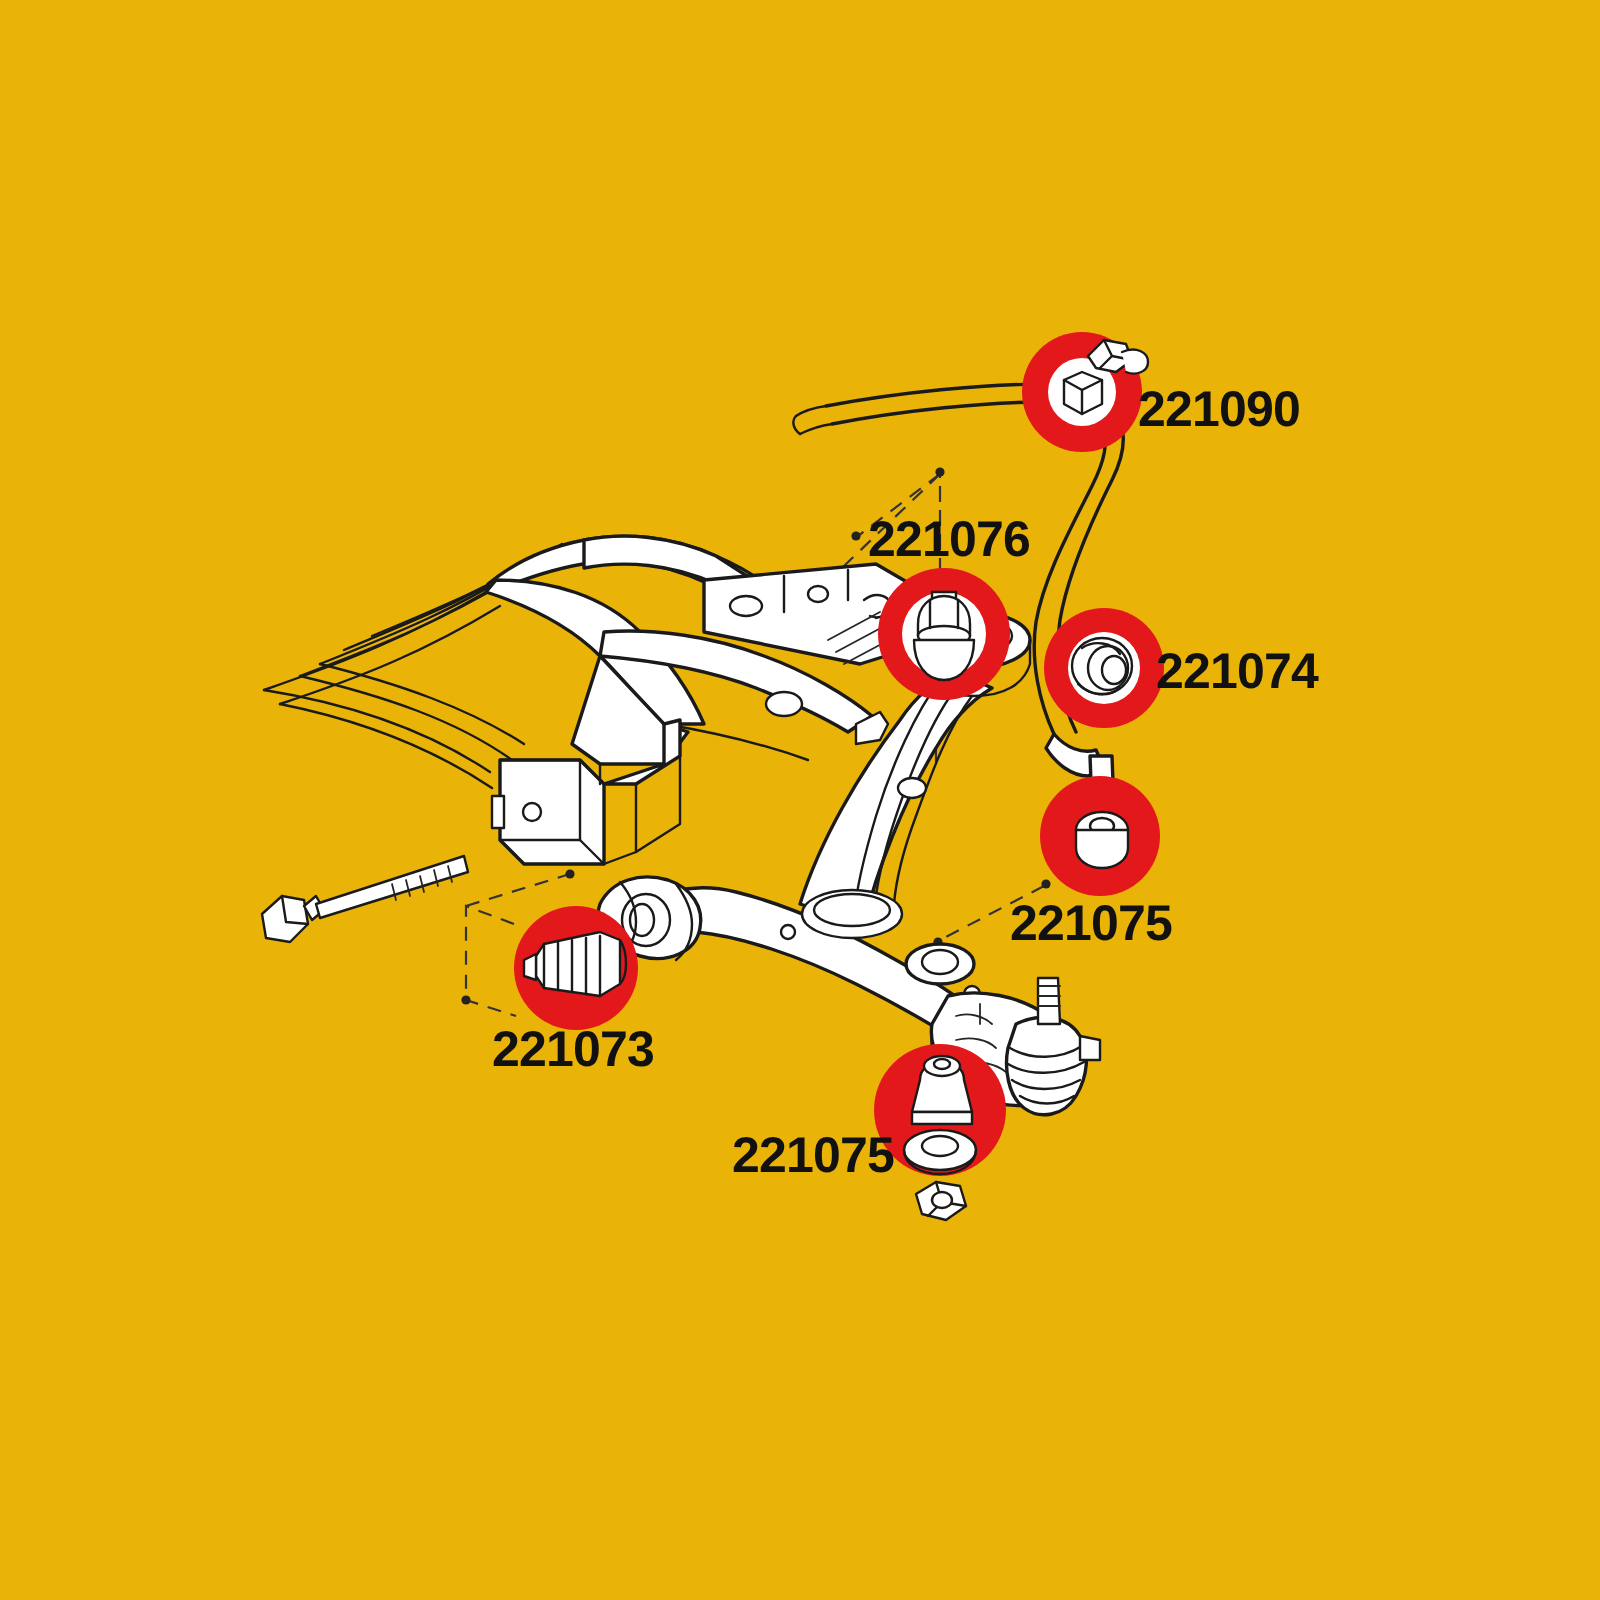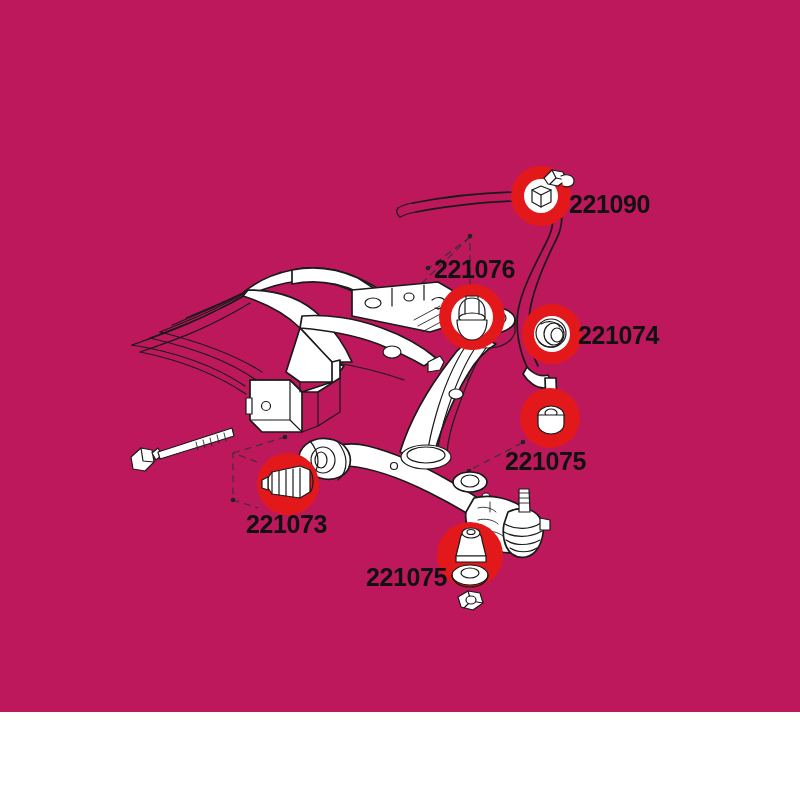--- a/index.html
+++ b/index.html
@@ -10,22 +10,22 @@
   }
   body {
     width: 800px;
     height: 800px;
     font-family: "Liberation Sans", sans-serif;
     overflow: hidden;
   }
   #diagram-root {
     position: relative;
     width: 800px;
-    height: 712px;
-    background: #be185d;
+    height: 800px;
+    background: #eab308;
   }
   #diagram-svg {
     position: absolute;
     left: 0;
     top: 0;
     width: 800px;
     height: 800px;
     display: block;
   }
   .part-label {

